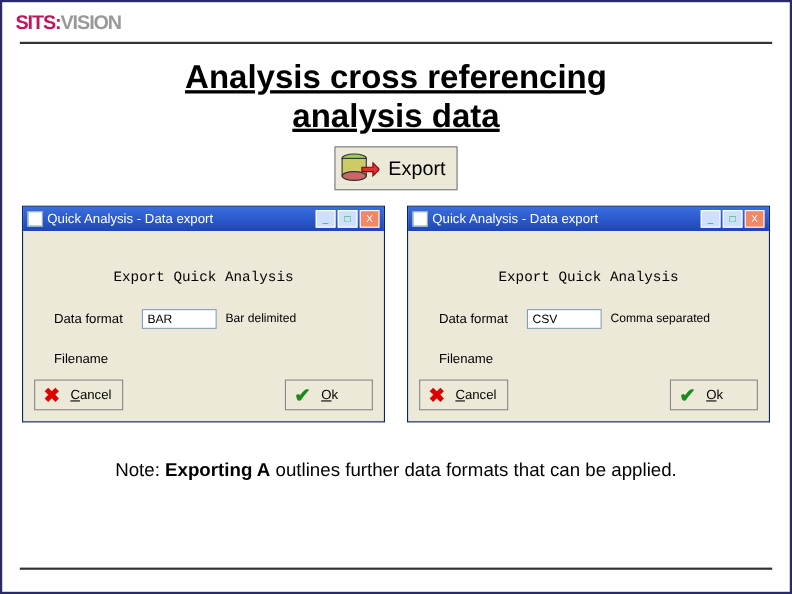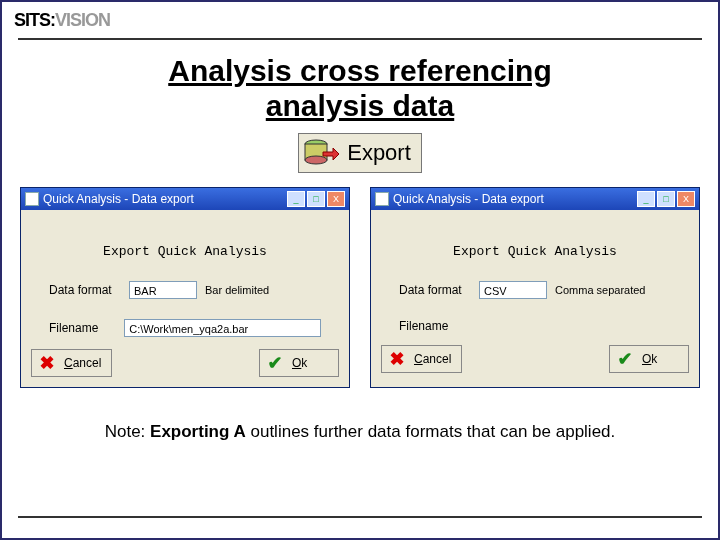--- a/index.html
+++ b/index.html
@@ -13,42 +13,42 @@
     border: 2px solid #2a2a6a;
   }
   .logo {
     position: absolute;
     top: 8px; left: 12px;
     font-weight: bold;
     font-size: 18px;
     letter-spacing: -1px;
     color: #999;
   }
-  .logo .dark { color: #000000; }
+  .logo .dark { color: #be185d; }
   .headline {
     text-align: center;
     margin: 14px 0 4px 0;
     font-size: 30px;
     font-weight: bold;
     text-decoration: underline;
     line-height: 1.15;
   }
   .rule {
     border: none;
     border-top: 2px solid #333;
     margin: 0 16px 10px 16px;
   }
   .export-btn {
     display: inline-flex;
     align-items: center;
     gap: 8px;
     background: #ece9d8;
     border: 1px solid #777;
     padding: 4px 10px 4px 4px;
-    font-size: 22px;
+    font-size: 18px;
     margin: 6px auto 14px auto;
   }
   .export-wrap { text-align: center; }
   .db-icon {
     width: 36px; height: 30px;
     display: inline-block;
     position: relative;
   }
   .db-icon svg { width: 36px; height: 30px; }
   .panels {
@@ -196,21 +196,20 @@
       </div>
     </div>
     <div class="panel-title">Export Quick Analysis</div>
     <div class="row">
       <span class="lbl">Data format</span>
       <span class="field fmt-field">BAR</span>
       <span class="desc">Bar delimited</span>
     </div>
     <div class="row">
       <span class="lbl">Filename</span>
-      <span class="field fn-field">C:\Work\men_yqa2a.bar</span>
     </div>
     <div class="btnbar">
       <span class="dlg-btn">
         <span class="ic ic-x">✖</span>
         <span><span class="u">C</span>ancel</span>
       </span>
       <span class="dlg-btn">
         <span class="ic ic-ok">✔</span>
         <span><span class="u">O</span>k</span>
       </span>

